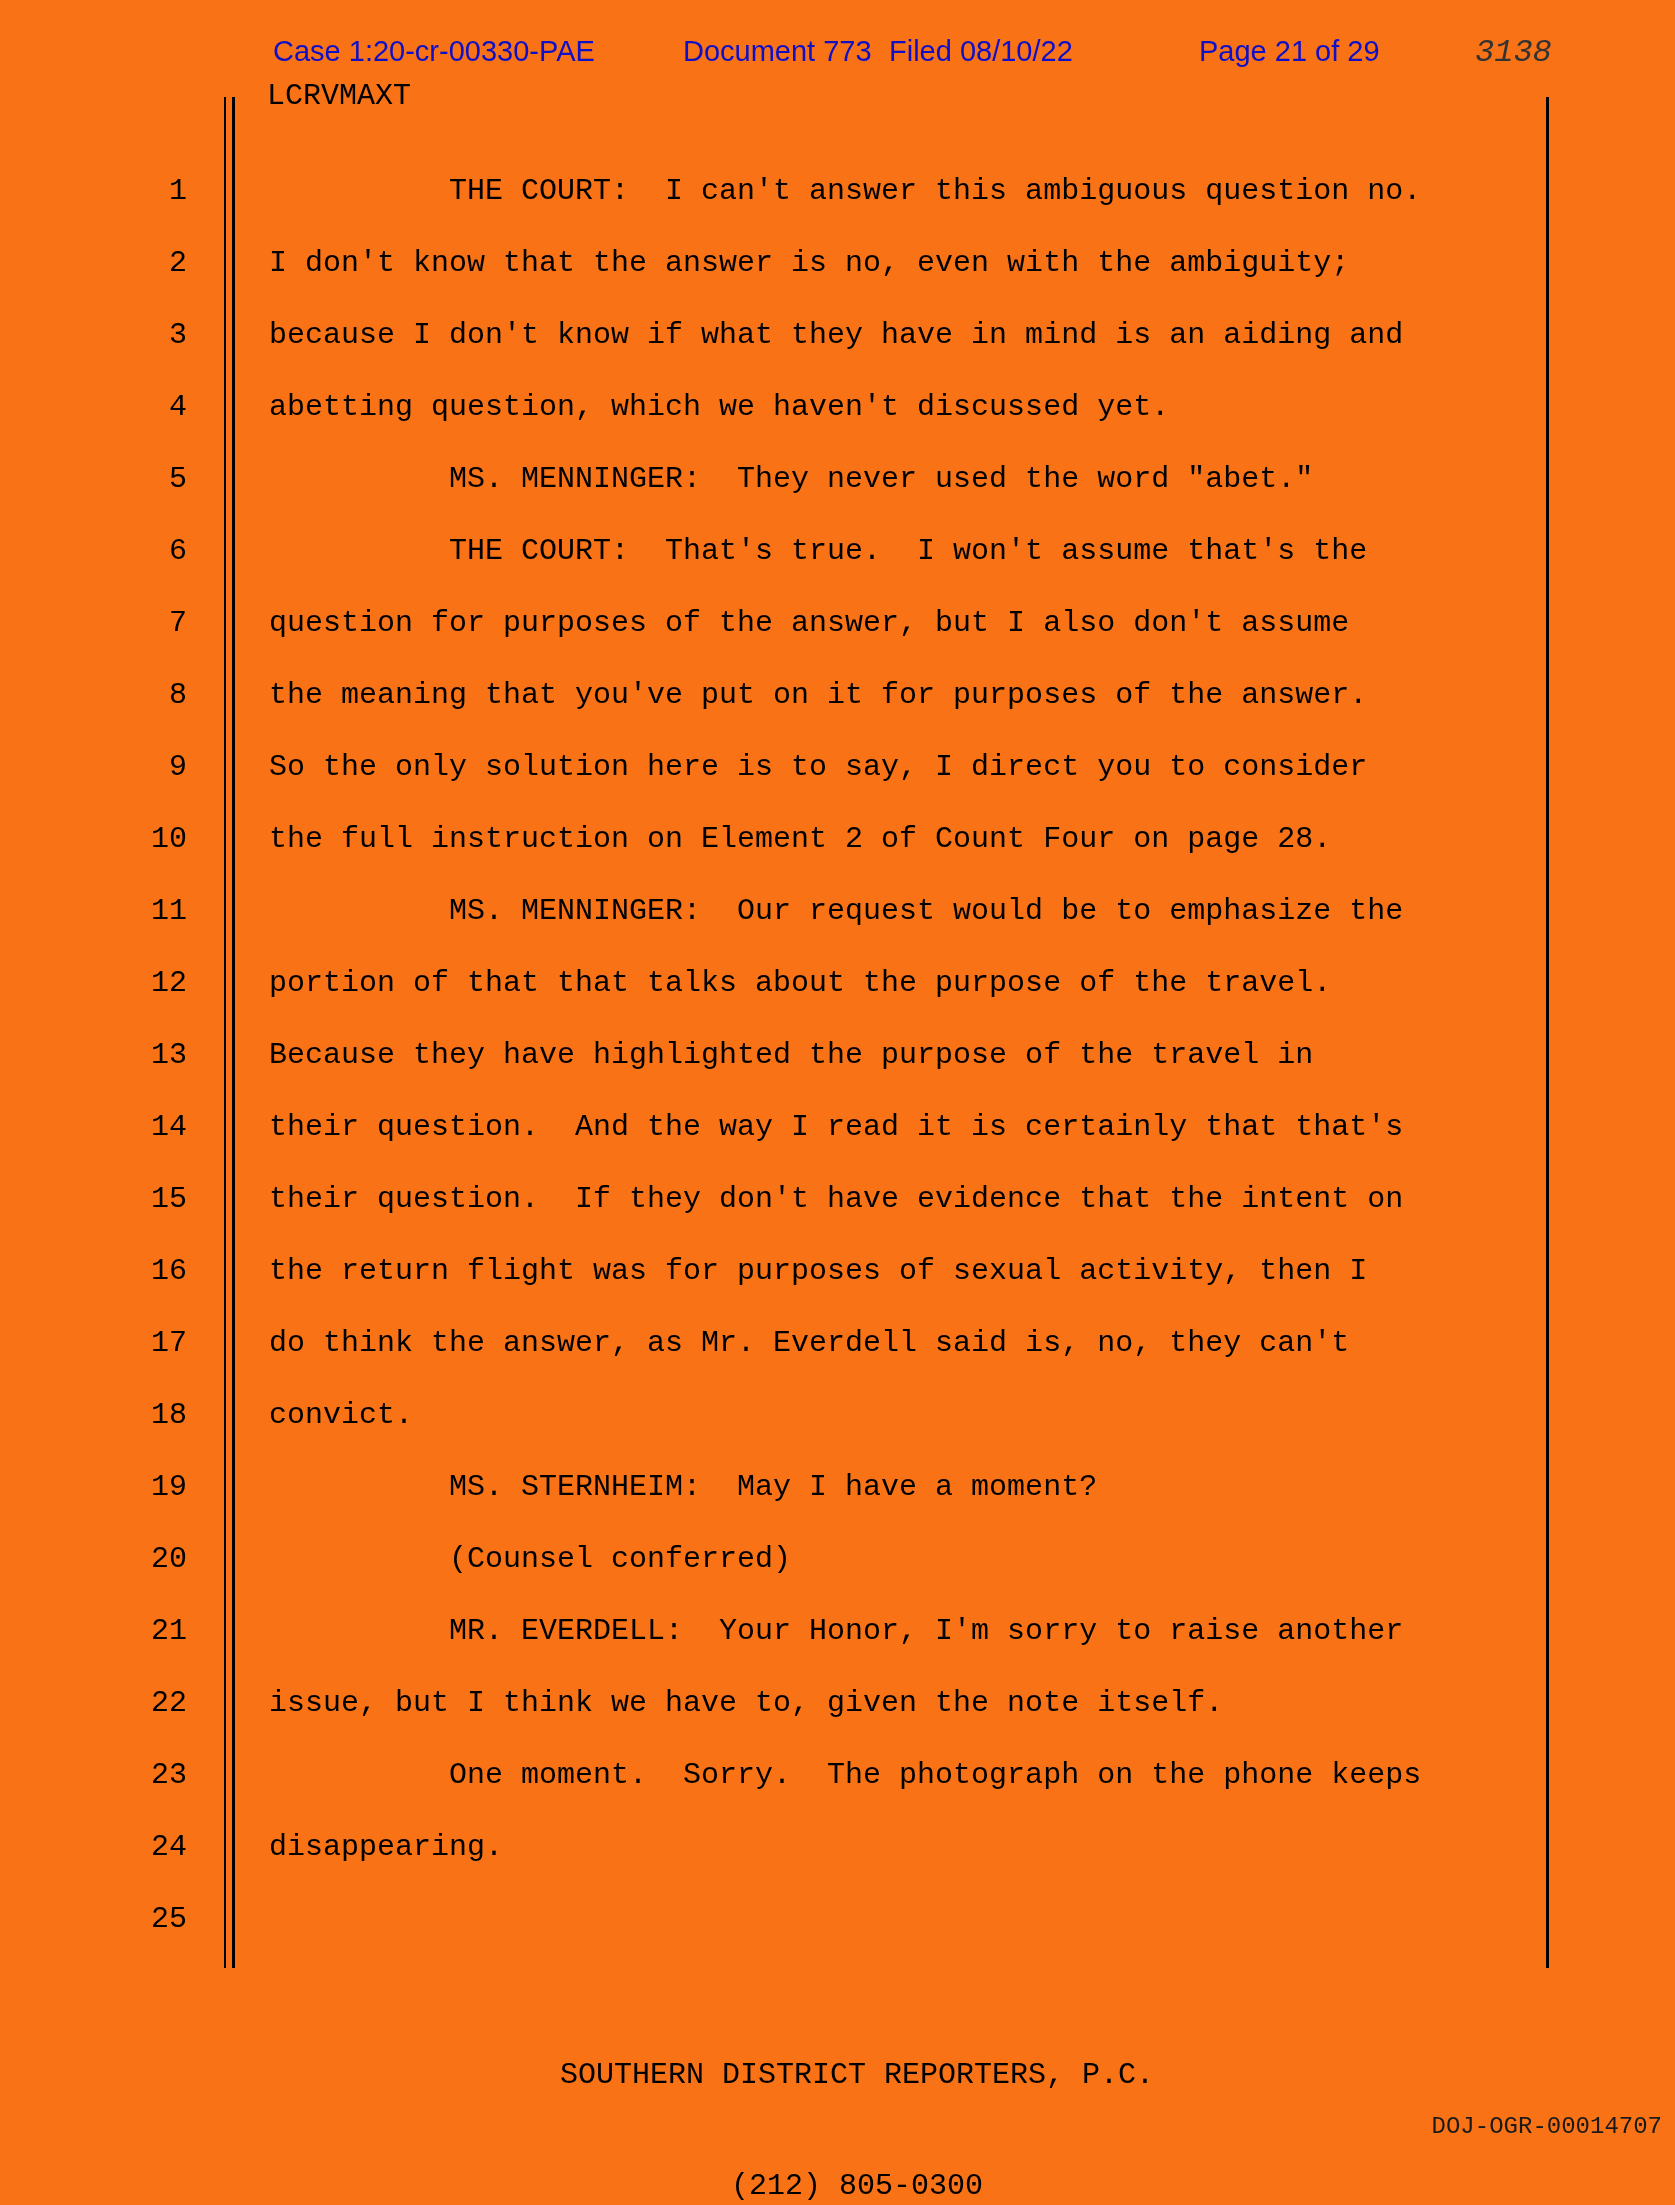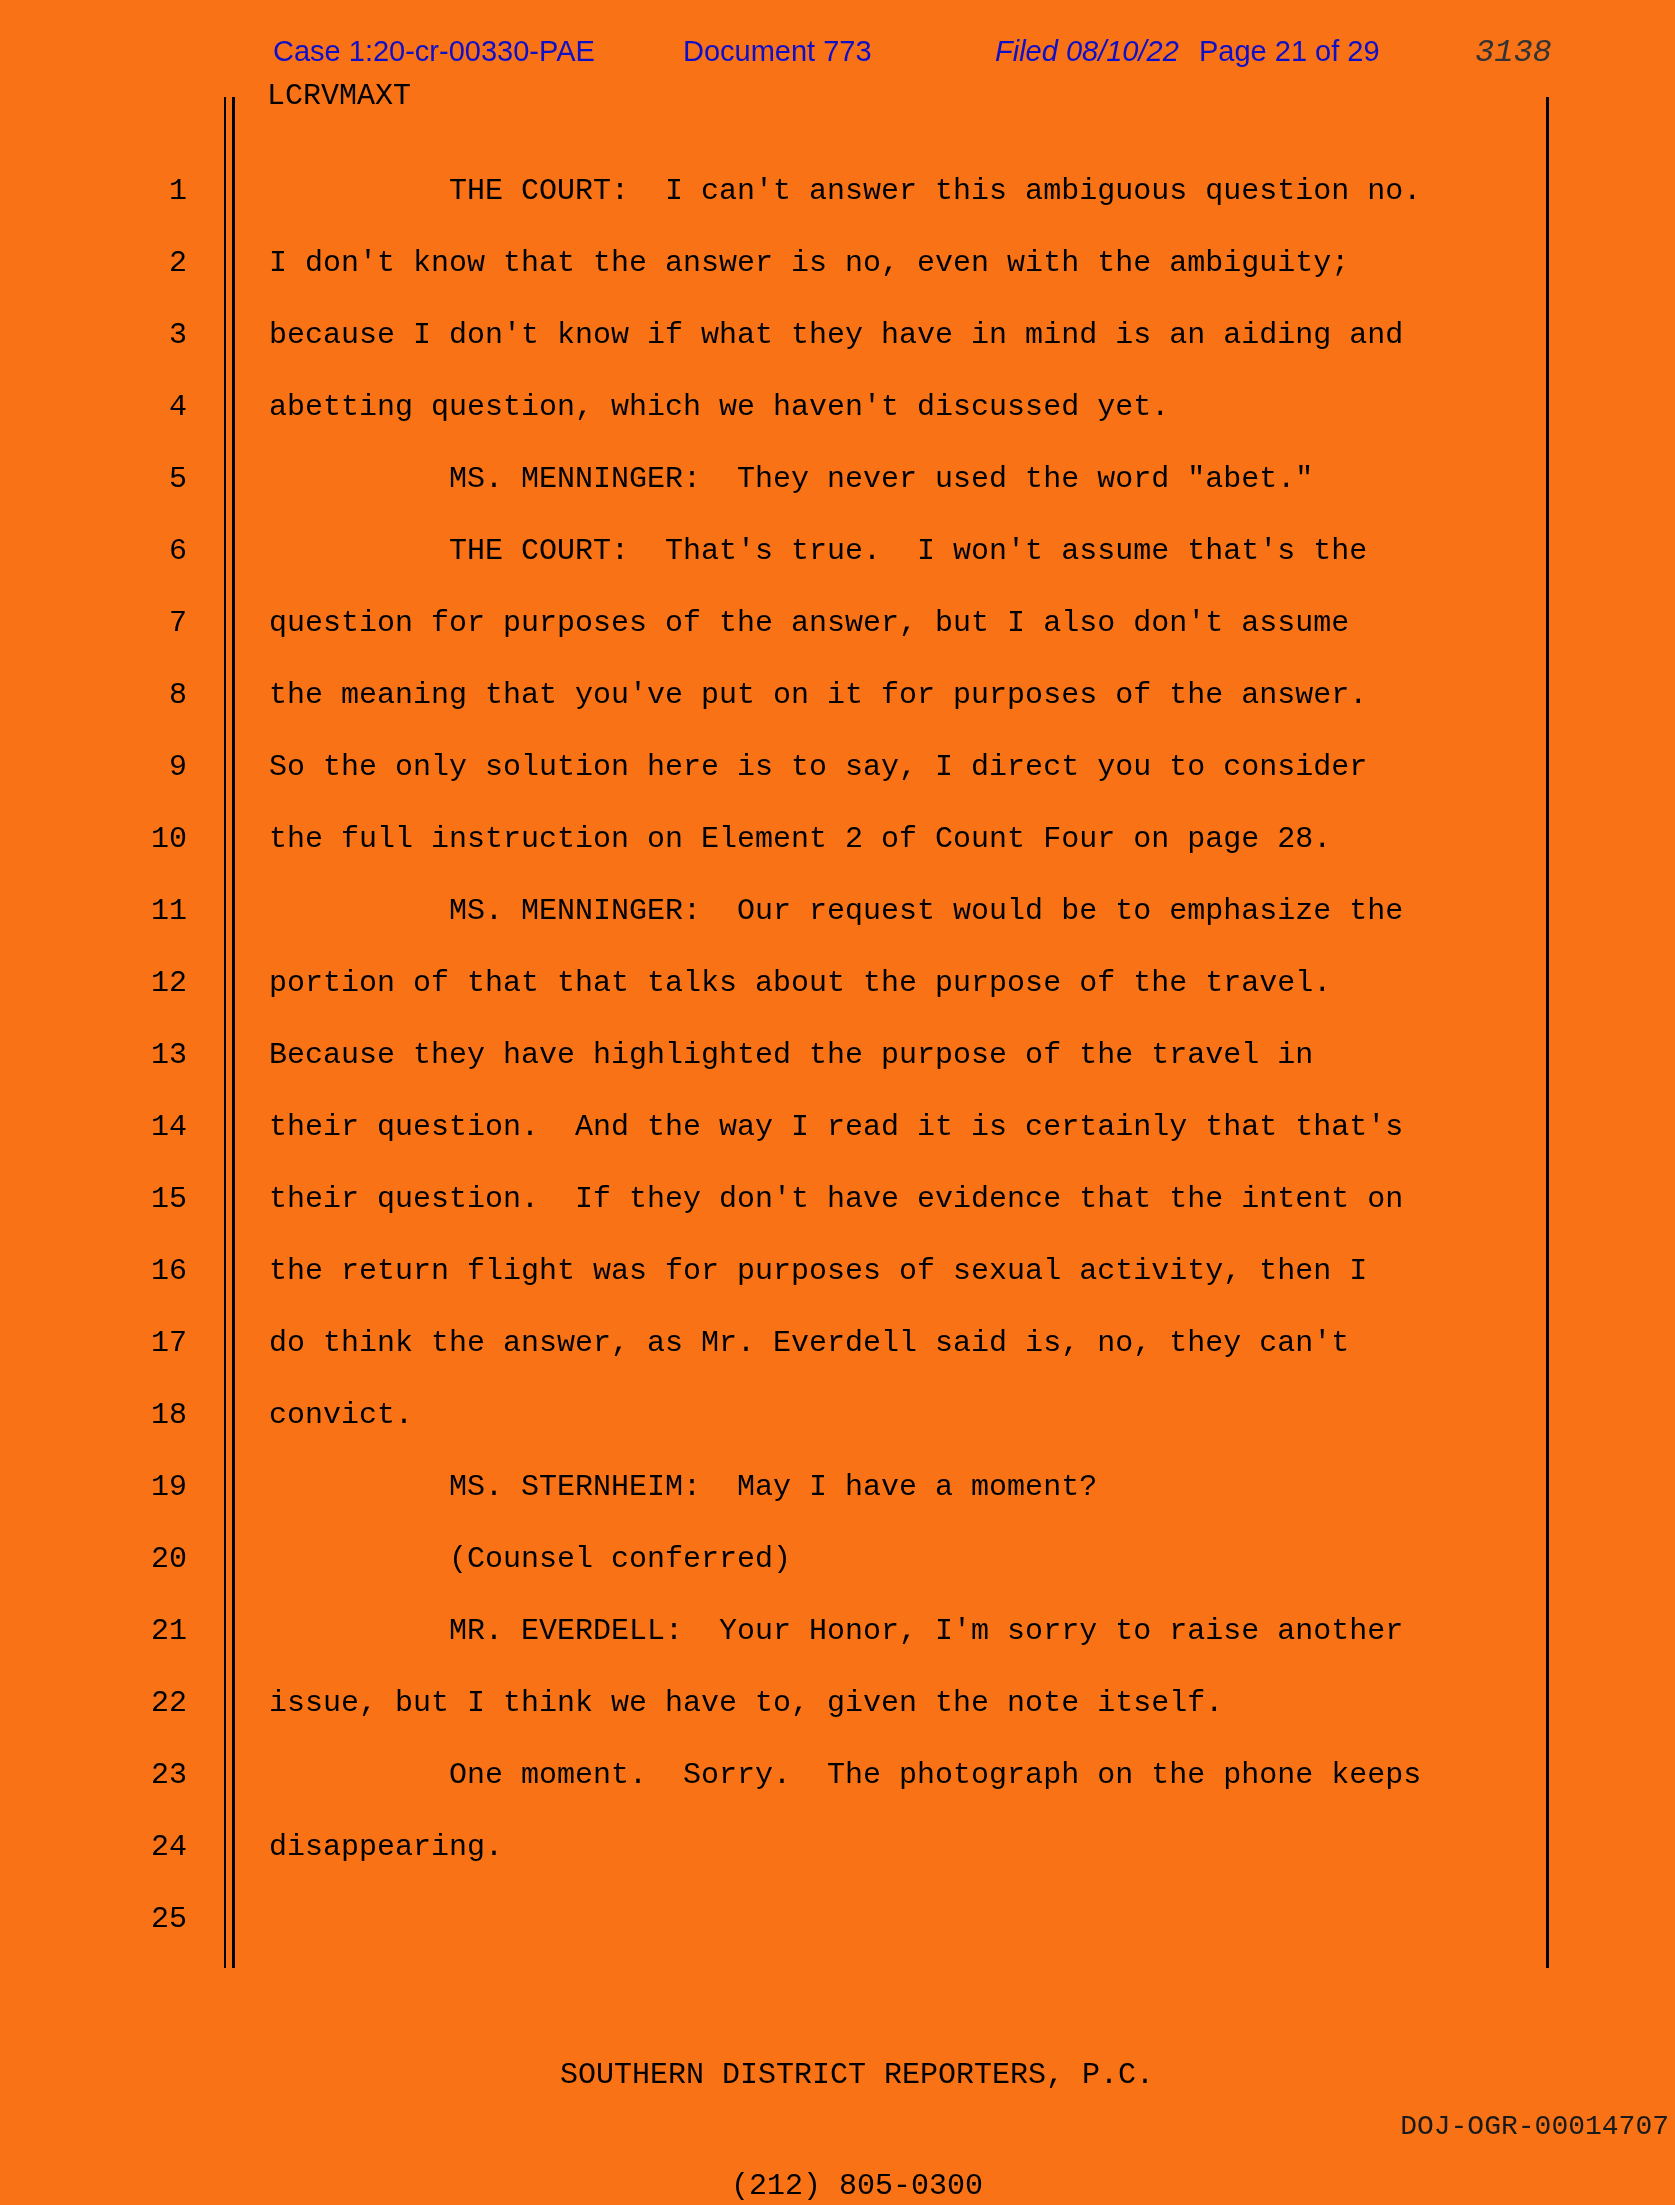--- a/index.html
+++ b/index.html
@@ -9,21 +9,21 @@
     overflow:hidden;
   }
   
   .hdr-seg {
     position:absolute; top:35px;
     font-family:"Liberation Sans","DejaVu Sans",sans-serif;
     font-size:29px; line-height:32px; color:#0f0fc8; white-space:pre;
   }
   .hdr-case { left:273px; }
   .hdr-doc  { left:683px;text-align:right; }
-  .hdr-filed{ left:995px;font-style:italic; }
+  .hdr-filed{ left:889px; }
   .hdr-page { left:1199px; }
   .sheet-num {
     position:absolute; left:1475px; top:37px;
     font-size:32px; line-height:32px; color:#333333; white-space:pre;font-style:italic;
   }
   .transcript-id {
     position:absolute; left:267px; top:80px;
     font-size:30px; line-height:33px; white-space:pre;
   }
   
@@ -41,22 +41,22 @@
   .t-text {
     position:absolute; left:269px; font-size:30px; line-height:72px;
     white-space:pre;
   }
   
   .footer {
     position:absolute; left:269px; top:1983px; width:1176px;
     text-align:center; font-size:30px; line-height:37px; white-space:pre;
   }
   .bates {
-    position:absolute; right:6px; top:2110px;
-    font-size:28px; line-height:34px; color:#1a1a1a; white-space:pre;
+    position:absolute; right:13px; top:2110px;
+    font-size:24px; line-height:34px; color:#1a1a1a; white-space:pre;
   }
 </style>
 </head>
 <body>
 
 <div class="page">
 
   <span class="hdr-seg hdr-case">Case 1:20-cr-00330-PAE</span>
   <span class="hdr-seg hdr-doc">Document 773</span>
   <span class="hdr-seg hdr-filed">Filed 08/10/22</span>

